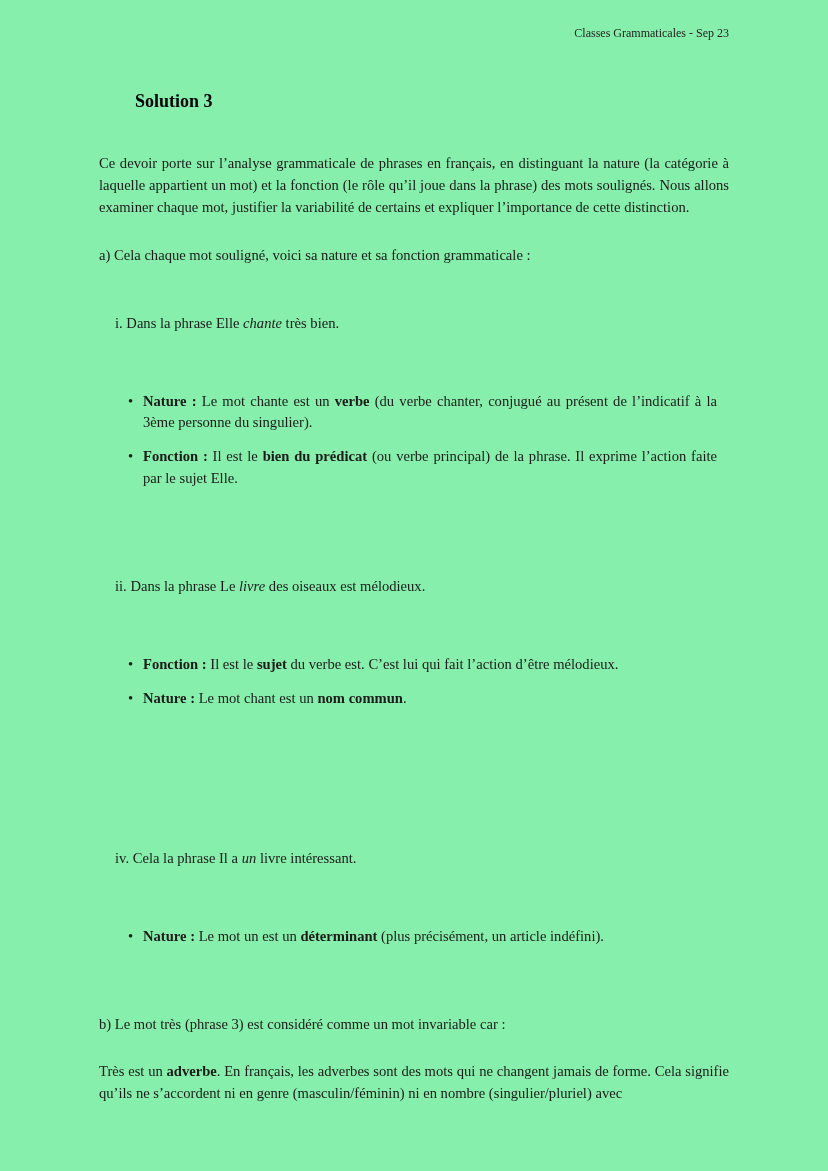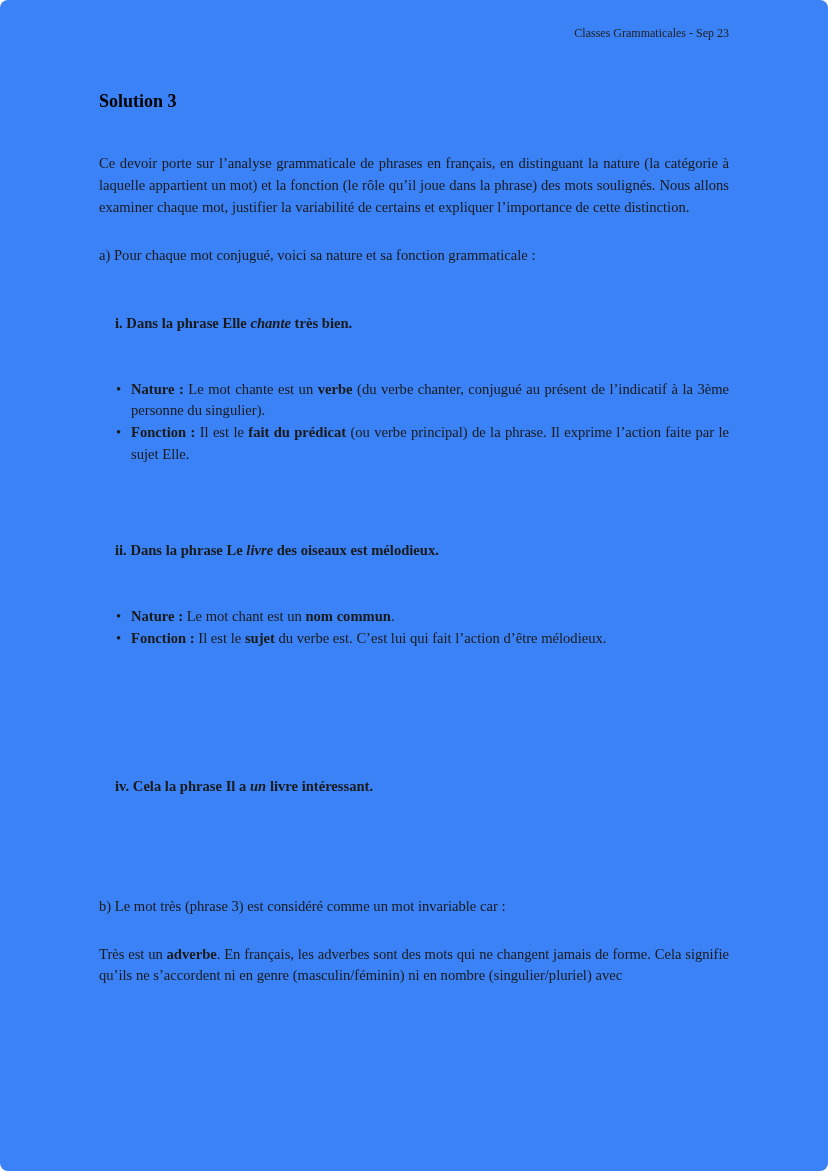--- a/index.html
+++ b/index.html
@@ -4,97 +4,97 @@
 <style>
   html, body {
     margin: 0;
     padding: 0;
     background: #ffffff;
   }
   .page {
     width: 828px;
     height: 1171px;
     margin: 0 auto;
-    background: #3b82f6;
+    background: #86efac;
     box-sizing: border-box;
     padding: 24px 99px 46px 99px;
     display: flex;
     flex-direction: column;
     font-family: "Liberation Serif", "DejaVu Serif", serif;
     color: #1a1a1a;
     font-size: 14.6px;
     line-height: 1.5;
     overflow: hidden;
-    border-radius: 8px;
   }
   .doc-header {
     text-align: right;
     font-size: 12px;
     color: #222;
   }
   .doc-title {
     margin-top: 46px;
     font-size: 18px;
     font-weight: bold;
     color: #000;
+    margin-left: 36px;
   }
   .doc-blocks {
     display: flex;
     flex-direction: column;
   }
   .b-p {
     margin: 26px 0 0 0;
     text-align: justify;
   }
   .b-item {
     margin: 46px 0 20px 16px;
     text-align: left;
-    font-weight: bold;
   }
   .b-bullets {
     margin: 24px 0 28px 16px;
     padding: 0;
     list-style: none;
   }
   .b-bullets li {
     position: relative;
     padding-left: 16px;
     text-align: justify;
-    margin: 0;
+    margin: 12px;
   }
   .b-bullets li::before {
     content: "\2022";
     position: absolute;
     left: 1px;
     top: 0;
   }
   .seg-b { font-weight: bold; }
   .seg-i { font-style: italic; }
 </style>
 </head>
 <body>
 
 <div class="page">
   <div class="doc-header">Classes Grammaticales - Sep 23</div>
   <h1 class="doc-title">Solution 3</h1>
   <div class="doc-blocks">
       <p class="b-p"><span class="">Ce devoir porte sur l’analyse grammaticale de phrases en français, en distinguant la nature (la catégorie à laquelle appartient un mot) et la fonction (le rôle qu’il joue dans la phrase) des mots soulignés. Nous allons examiner chaque mot, justifier la variabilité de certains et expliquer l’importance de cette distinction.</span></p>
-      <p class="b-p"><span class="">a) Pour chaque mot conjugué, voici sa nature et sa fonction grammaticale :</span></p>
+      <p class="b-p"><span class="">a) Cela chaque mot souligné, voici sa nature et sa fonction grammaticale :</span></p>
       <p class="b-item"><span class="">i. Dans la phrase Elle </span><span class="seg-i">chante</span><span class=""> très bien.</span></p>
       <ul class="b-bullets">
         <li><span class="seg-b ">Nature :</span><span class=""> Le mot chante est un </span><span class="seg-b ">verbe</span><span class=""> (du verbe chanter, conjugué au présent de l’indicatif à la 3ème personne du singulier).</span></li>
-        <li><span class="seg-b ">Fonction :</span><span class=""> Il est le </span><span class="seg-b ">fait du prédicat</span><span class=""> (ou verbe principal) de la phrase. Il exprime l’action faite par le sujet Elle.</span></li>
+        <li><span class="seg-b ">Fonction :</span><span class=""> Il est le </span><span class="seg-b ">bien du prédicat</span><span class=""> (ou verbe principal) de la phrase. Il exprime l’action faite par le sujet Elle.</span></li>
       </ul>
       <p class="b-item"><span class="">ii. Dans la phrase Le </span><span class="seg-i">livre</span><span class=""> des oiseaux est mélodieux.</span></p>
       <ul class="b-bullets">
+        <li><span class="seg-b ">Fonction :</span><span class=""> Il est le </span><span class="seg-b ">sujet</span><span class=""> du verbe est. C’est lui qui fait l’action d’être mélodieux.</span></li>
         <li><span class="seg-b ">Nature :</span><span class=""> Le mot chant est un </span><span class="seg-b ">nom commun</span><span class="">.</span></li>
-        <li><span class="seg-b ">Fonction :</span><span class=""> Il est le </span><span class="seg-b ">sujet</span><span class=""> du verbe est. C’est lui qui fait l’action d’être mélodieux.</span></li>
       </ul>
       <ul class="b-bullets">
       </ul>
       <p class="b-item"><span class="">iv. Cela la phrase Il a </span><span class="seg-i">un</span><span class=""> livre intéressant.</span></p>
       <ul class="b-bullets">
+        <li><span class="seg-b ">Nature :</span><span class=""> Le mot un est un </span><span class="seg-b ">déterminant</span><span class=""> (plus précisément, un article indéfini).</span></li>
       </ul>
       <p class="b-p"><span class="">b) Le mot très (phrase 3) est considéré comme un mot invariable car :</span></p>
       <p class="b-p"><span class="">Très est un </span><span class="seg-b ">adverbe</span><span class="">. En français, les adverbes sont des mots qui ne changent jamais de forme. Cela signifie qu’ils ne s’accordent ni en genre (masculin/féminin) ni en nombre (singulier/pluriel) avec</span></p>
     </div>
 
 </div>
 
 </body></html>

